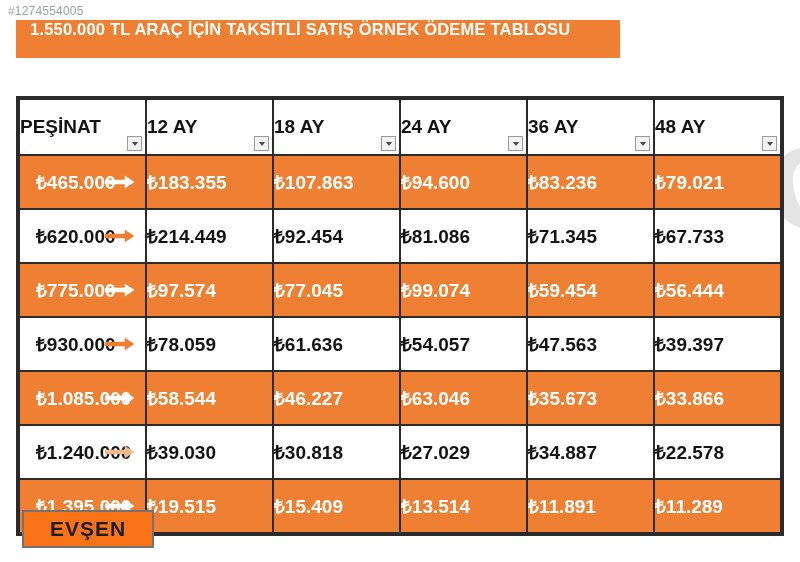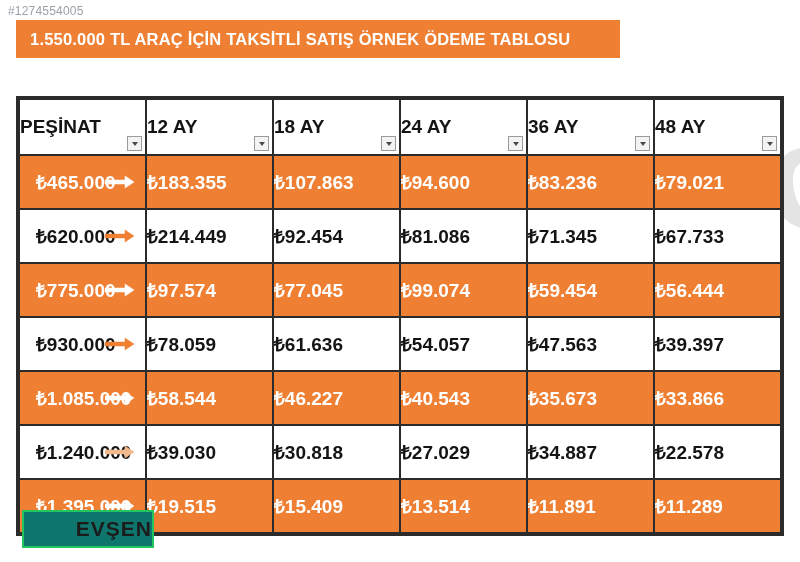--- a/index.html
+++ b/index.html
@@ -30,21 +30,20 @@
     font-family: "Liberation Sans", sans-serif;
   }
   .title-bar {
     position: absolute;
     top: 20px;
     left: 16px;
     width: 604px;
     height: 38px;
     background: #ef8033;
     display: flex;
-    align-items: center;
     padding-left: 14px;
     box-sizing: border-box;
   }
   .title-bar span {
     color: #ffffff;
     font-size: 16.5px;
     font-weight: bold;
     letter-spacing: 0.2px;
     white-space: nowrap;
   }
@@ -155,25 +154,25 @@
     right: 60px;
     font-size: 70px;
     transform: rotate(-12deg);
   }
   .logo {
     position: absolute;
     left: 22px;
     bottom: 14px;
     width: 128px;
     height: 34px;
-    background: #0f766e;
-    border: 2px solid #22c55e;
+    background: #f97316;
+    border: 2px solid #737373;
     display: flex;
     align-items: center;
-    justify-content: flex-end;
+    justify-content: center;
   }
   .logo span {
     font-size: 21px;
     font-weight: bold;
     color: #1b1b1b;
     letter-spacing: 1px;
   }
 </style>
 </head>
 <body>
@@ -301,21 +300,21 @@
           <td class="first-col">
             <span class="val">₺1.085.000</span>
             <span class="arrow">
               <svg viewBox="0 0 30 14" width="30" height="14">
                   <path d="M0 5h20V1l9 6-9 6V9H0z" fill="#ffffff" stroke="#ffffff" stroke-width="0.5"></path>
                 </svg>
             </span>
           </td>
           <td>₺58.544</td>
           <td>₺46.227</td>
-          <td>₺40.543</td>
+          <td>₺63.046</td>
           <td>₺35.673</td>
           <td>₺33.866</td>
         </tr>
 
         <tr class="even">
           <td class="first-col">
             <span class="val">₺1.240.000</span>
             <span class="arrow">
               <svg viewBox="0 0 30 14" width="30" height="14">
                   <path d="M0 5h20V1l9 6-9 6V9H0z" fill="#f3b98a" stroke="#f3b98a" stroke-width="0.5"></path>

